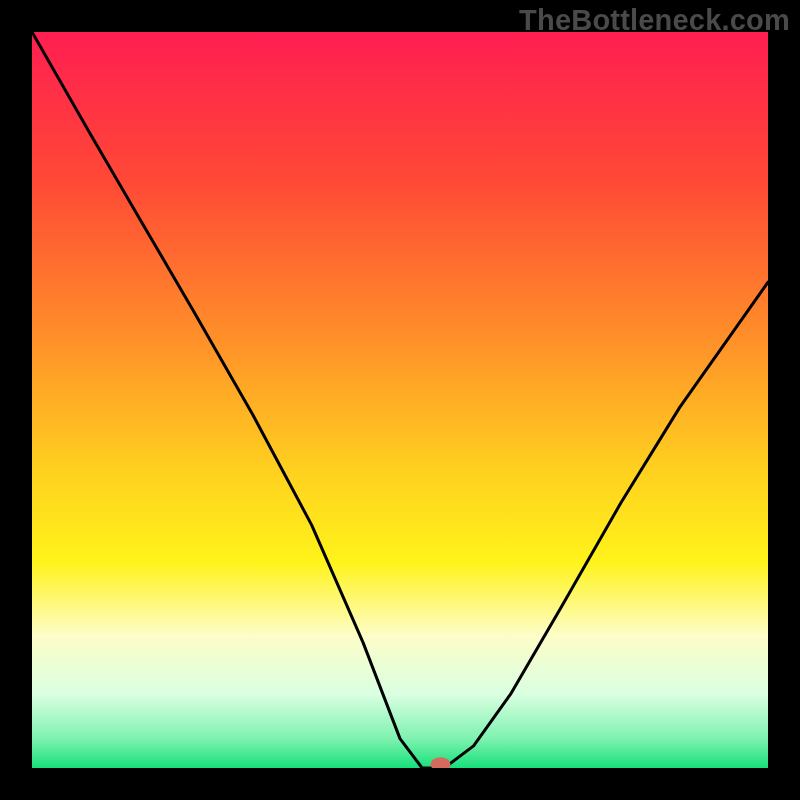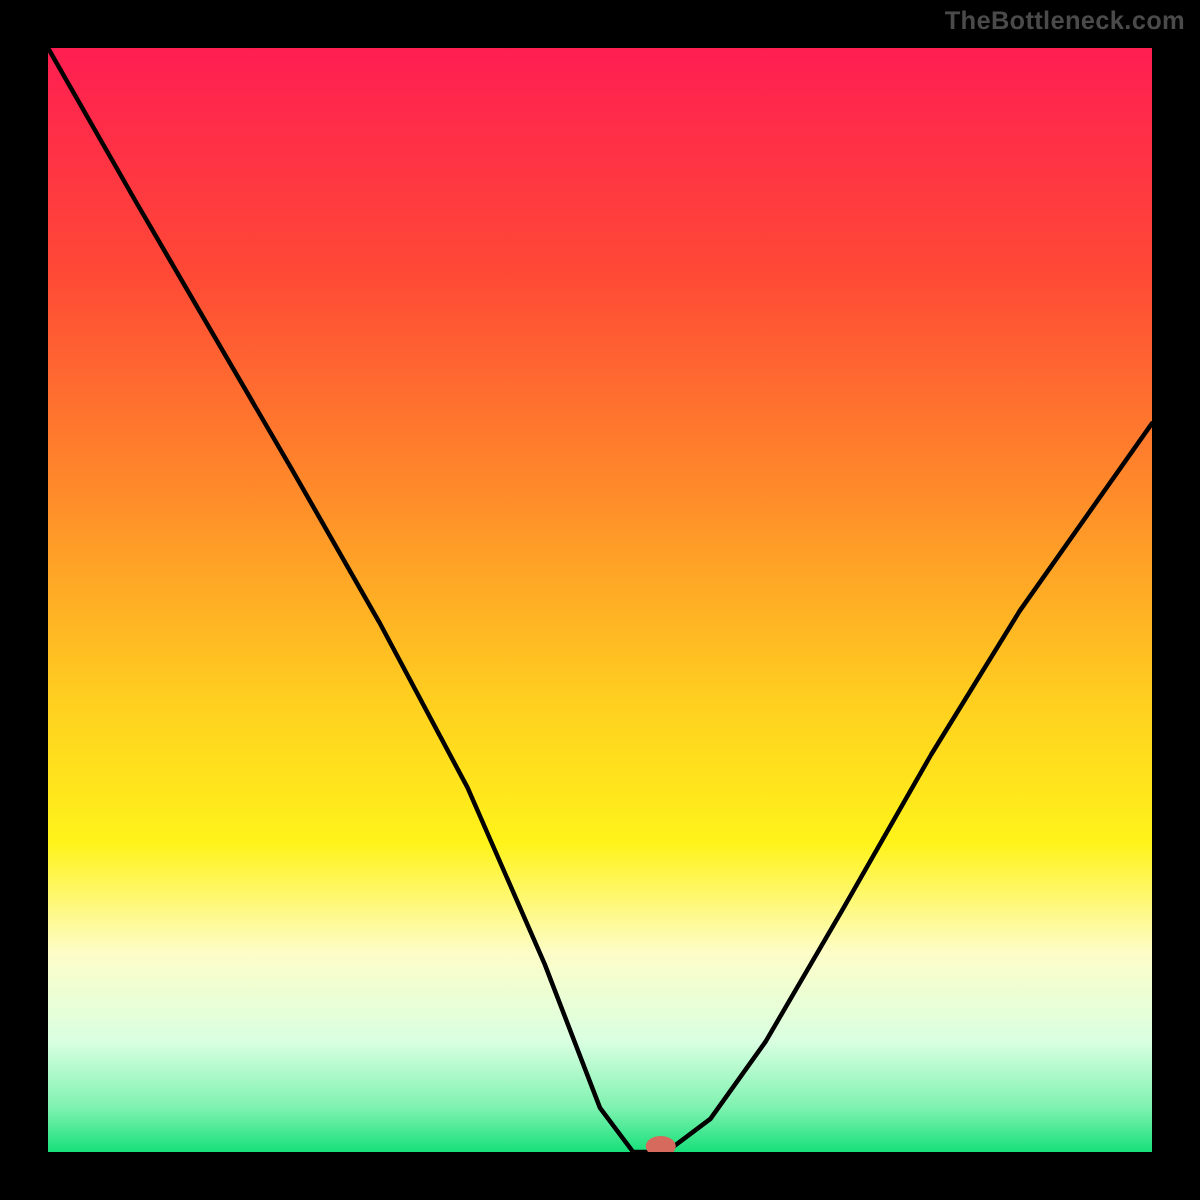--- a/index.html
+++ b/index.html
@@ -15,21 +15,21 @@
     position: relative;
     width: 800px;
     height: 800px;
     background: #000;
   }
   .watermark {
     position: absolute;
     top: 4px;
     right: 10px;
     color: #4a4a4a;
-    font-size: 17px;
+    font-size: 29px;
     font-weight: 600;
     letter-spacing: 0.2px;
     z-index: 5;
   }
   .plot {
     position: absolute;
     left: 32px;
     top: 32px;
     width: 736px;
     height: 736px;

